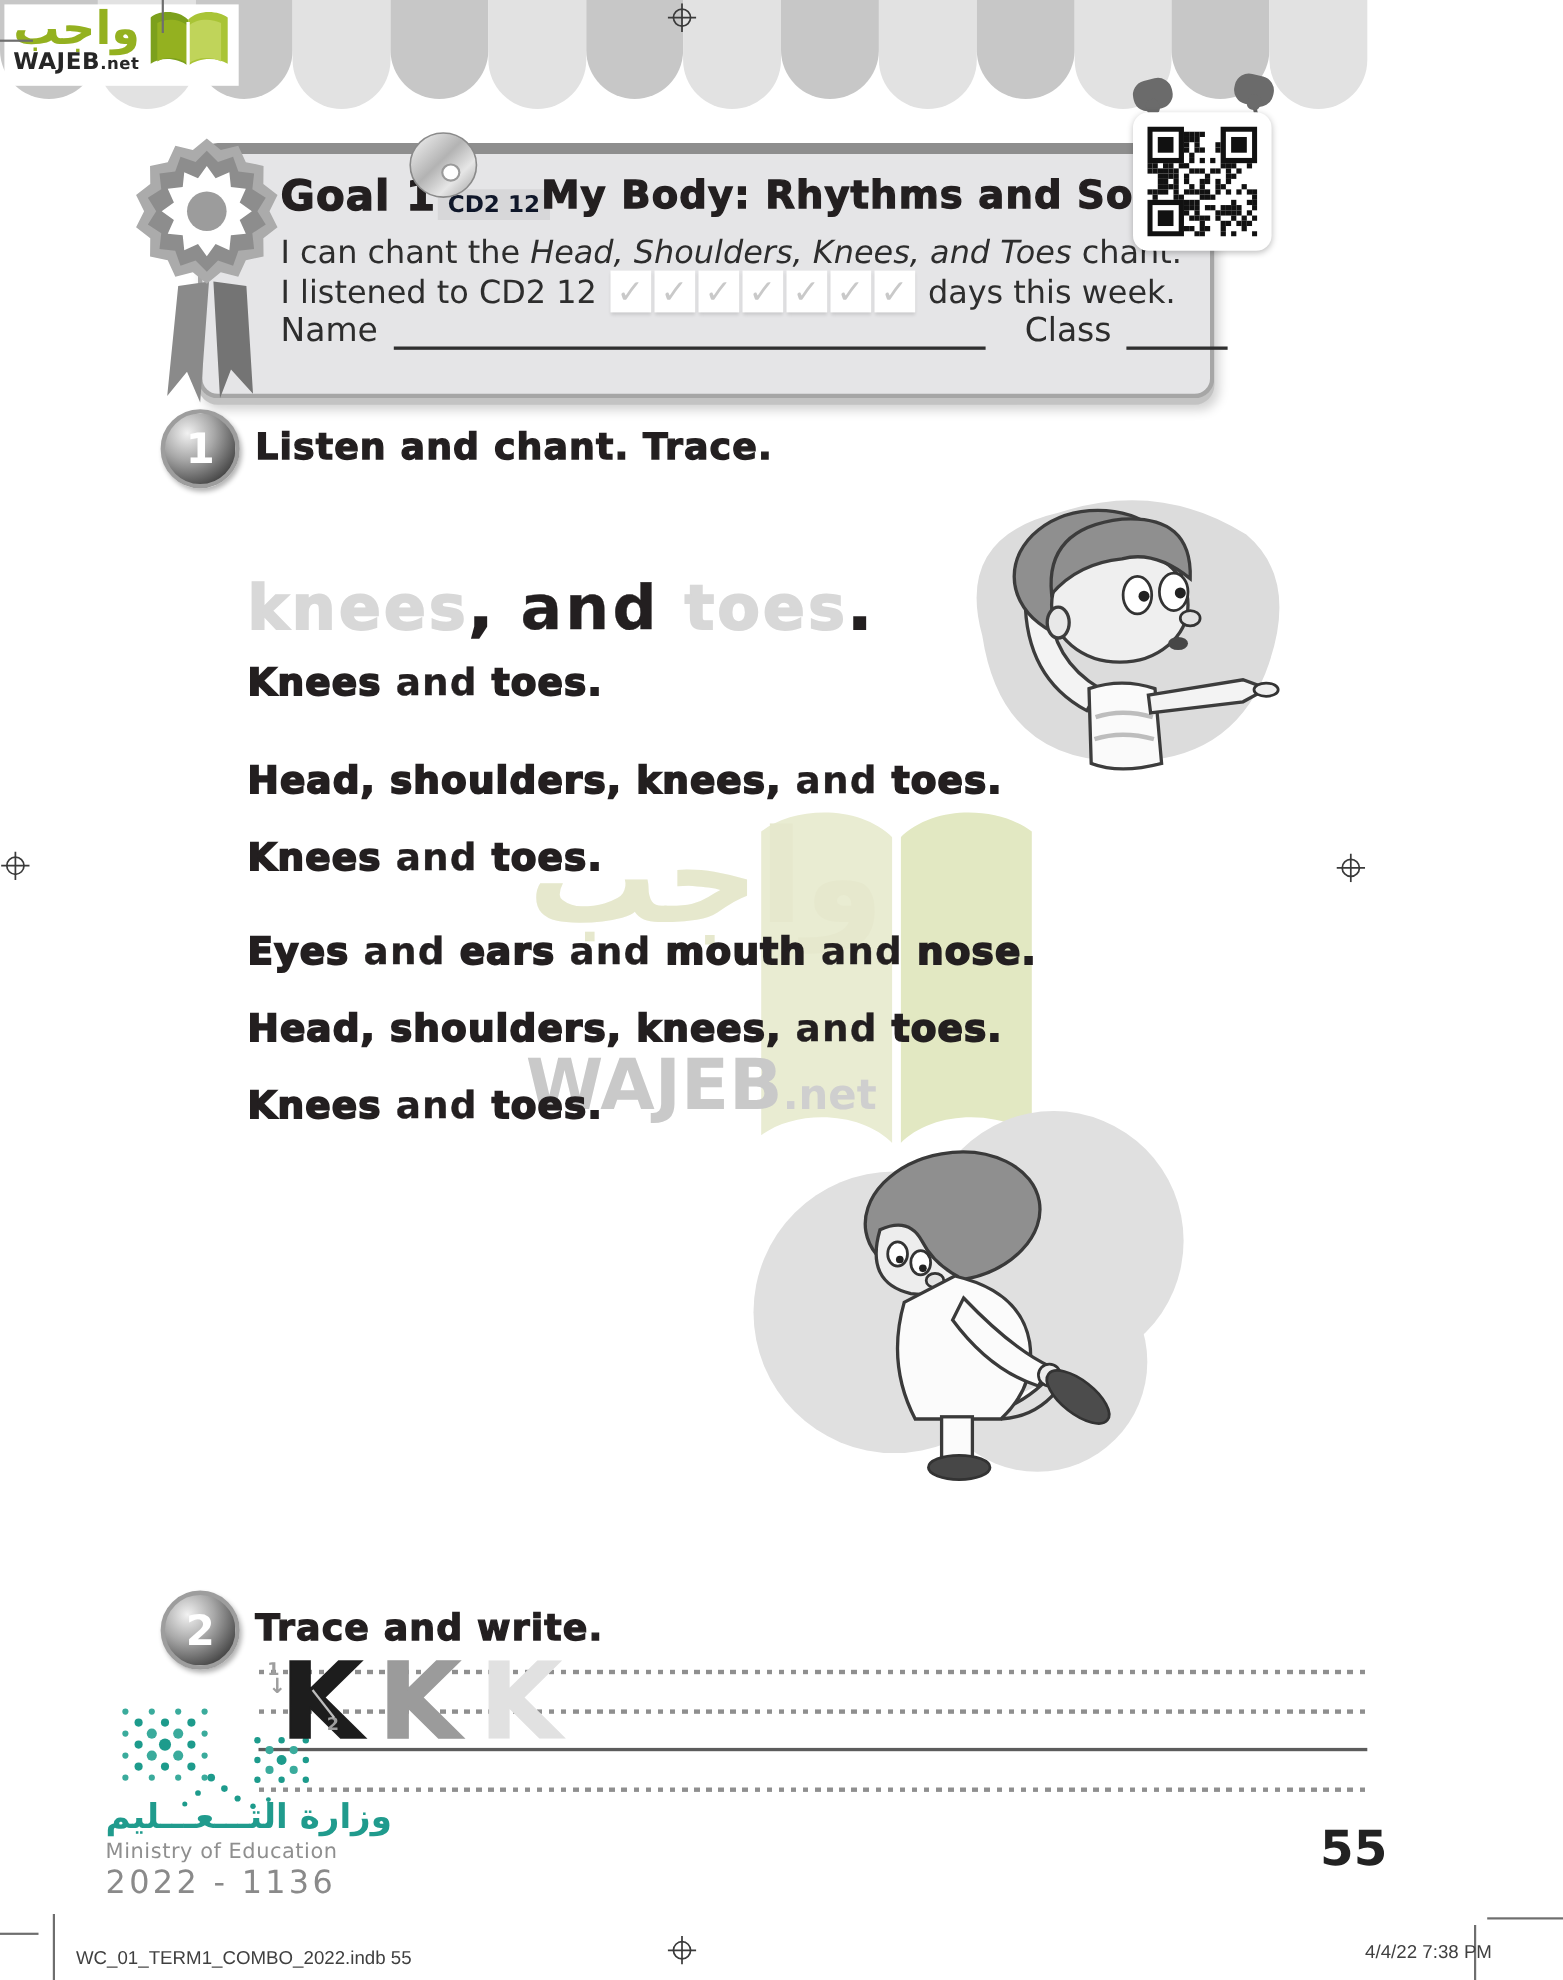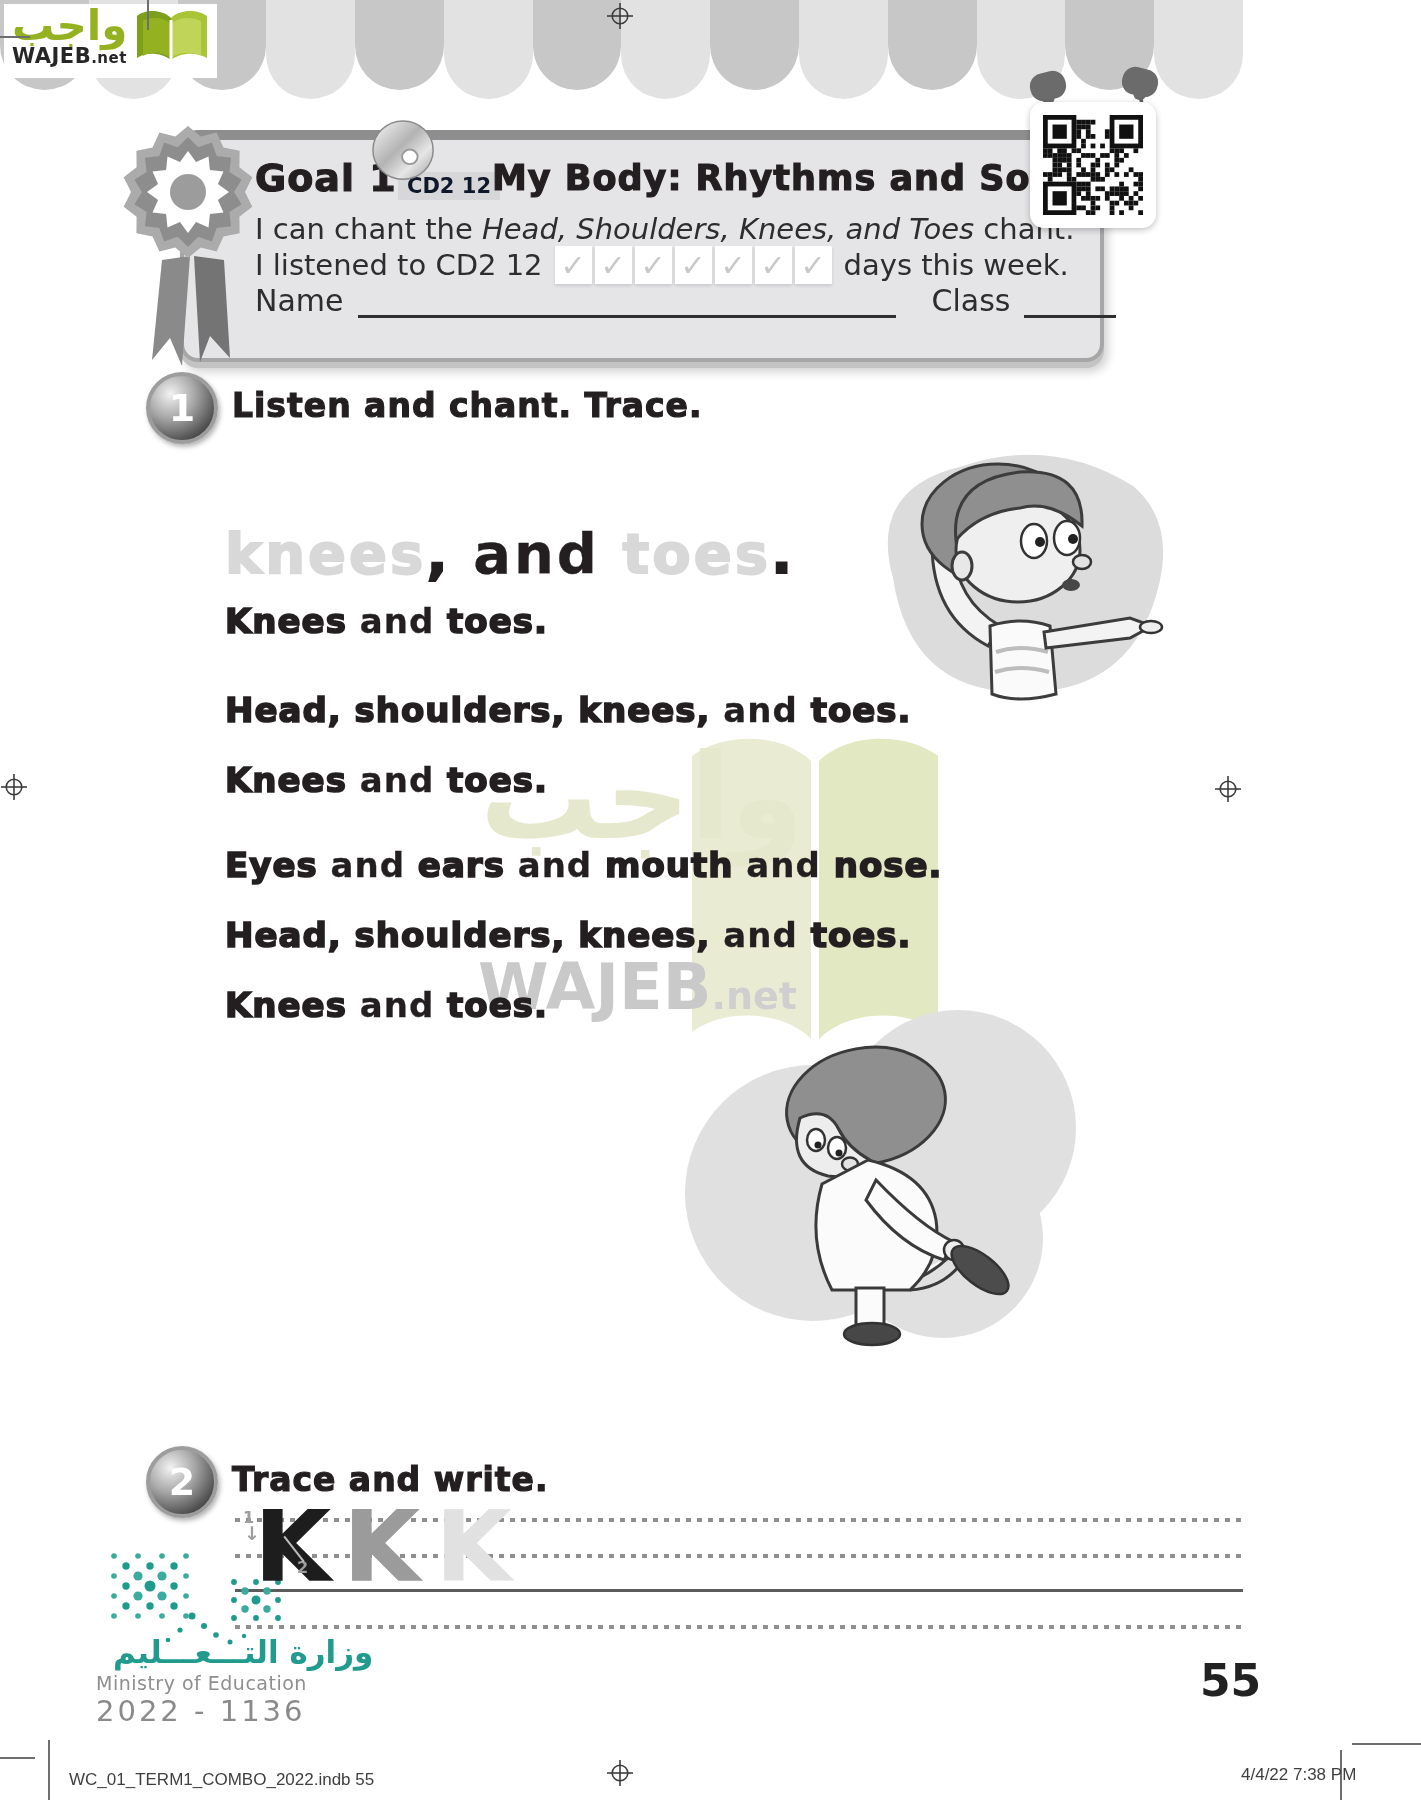--- a/index.html
+++ b/index.html
@@ -97,21 +97,21 @@
   .k-guide{left:344px;color:#9b9b9b;-webkit-text-stroke:1.5px #9b9b9b;}
   .k-ghost{left:436px;color:#e1e1e1;-webkit-text-stroke:1px #e1e1e1;}
   .stroke-num{position:absolute;font-size:16px;color:#9e9e9e;z-index:4;font-weight:bold;}
   .st1{left:243px;top:1508px;} .starrow{left:244px;top:1522px;font-size:19px;}
   .st2{left:297px;top:1558px;}
   .stdiag{position:absolute;left:278px;top:1548px;width:32px;height:2px;background:#bdbdbd;
           transform:rotate(52deg);z-index:4;}
 
   
   .moedots{position:absolute;left:88px;top:1538px;width:230px;height:115px;z-index:2;}
-  .min-ar{position:absolute;left:96px;top:1634px;font-size:31px;font-weight:bold;color:#209b8d;z-index:2;margin-left:17px;}
+  .min-ar{position:absolute;left:96px;top:1634px;font-size:31px;font-weight:bold;color:#209b8d;z-index:2;}
   .min-en{position:absolute;left:96px;top:1672px;font-size:19px;color:#8f8f8f;z-index:2;letter-spacing:.5px;}
   .min-years{position:absolute;left:96px;top:1694px;font-size:29px;color:#8a8a8a;z-index:2;letter-spacing:3px;}
   .pagenum{position:absolute;left:1200px;top:1655px;font-size:44px;font-weight:bold;color:#222;z-index:2;}
   .foot{position:absolute;font-size:17px;color:#3f3f3f;z-index:7;font-family:"Liberation Sans",sans-serif;}
   .foot-l{left:69px;top:1770px;} .foot-r{left:1241px;top:1765px;}
 </style>
 </head>
 <body>
 
 <div class="page">

